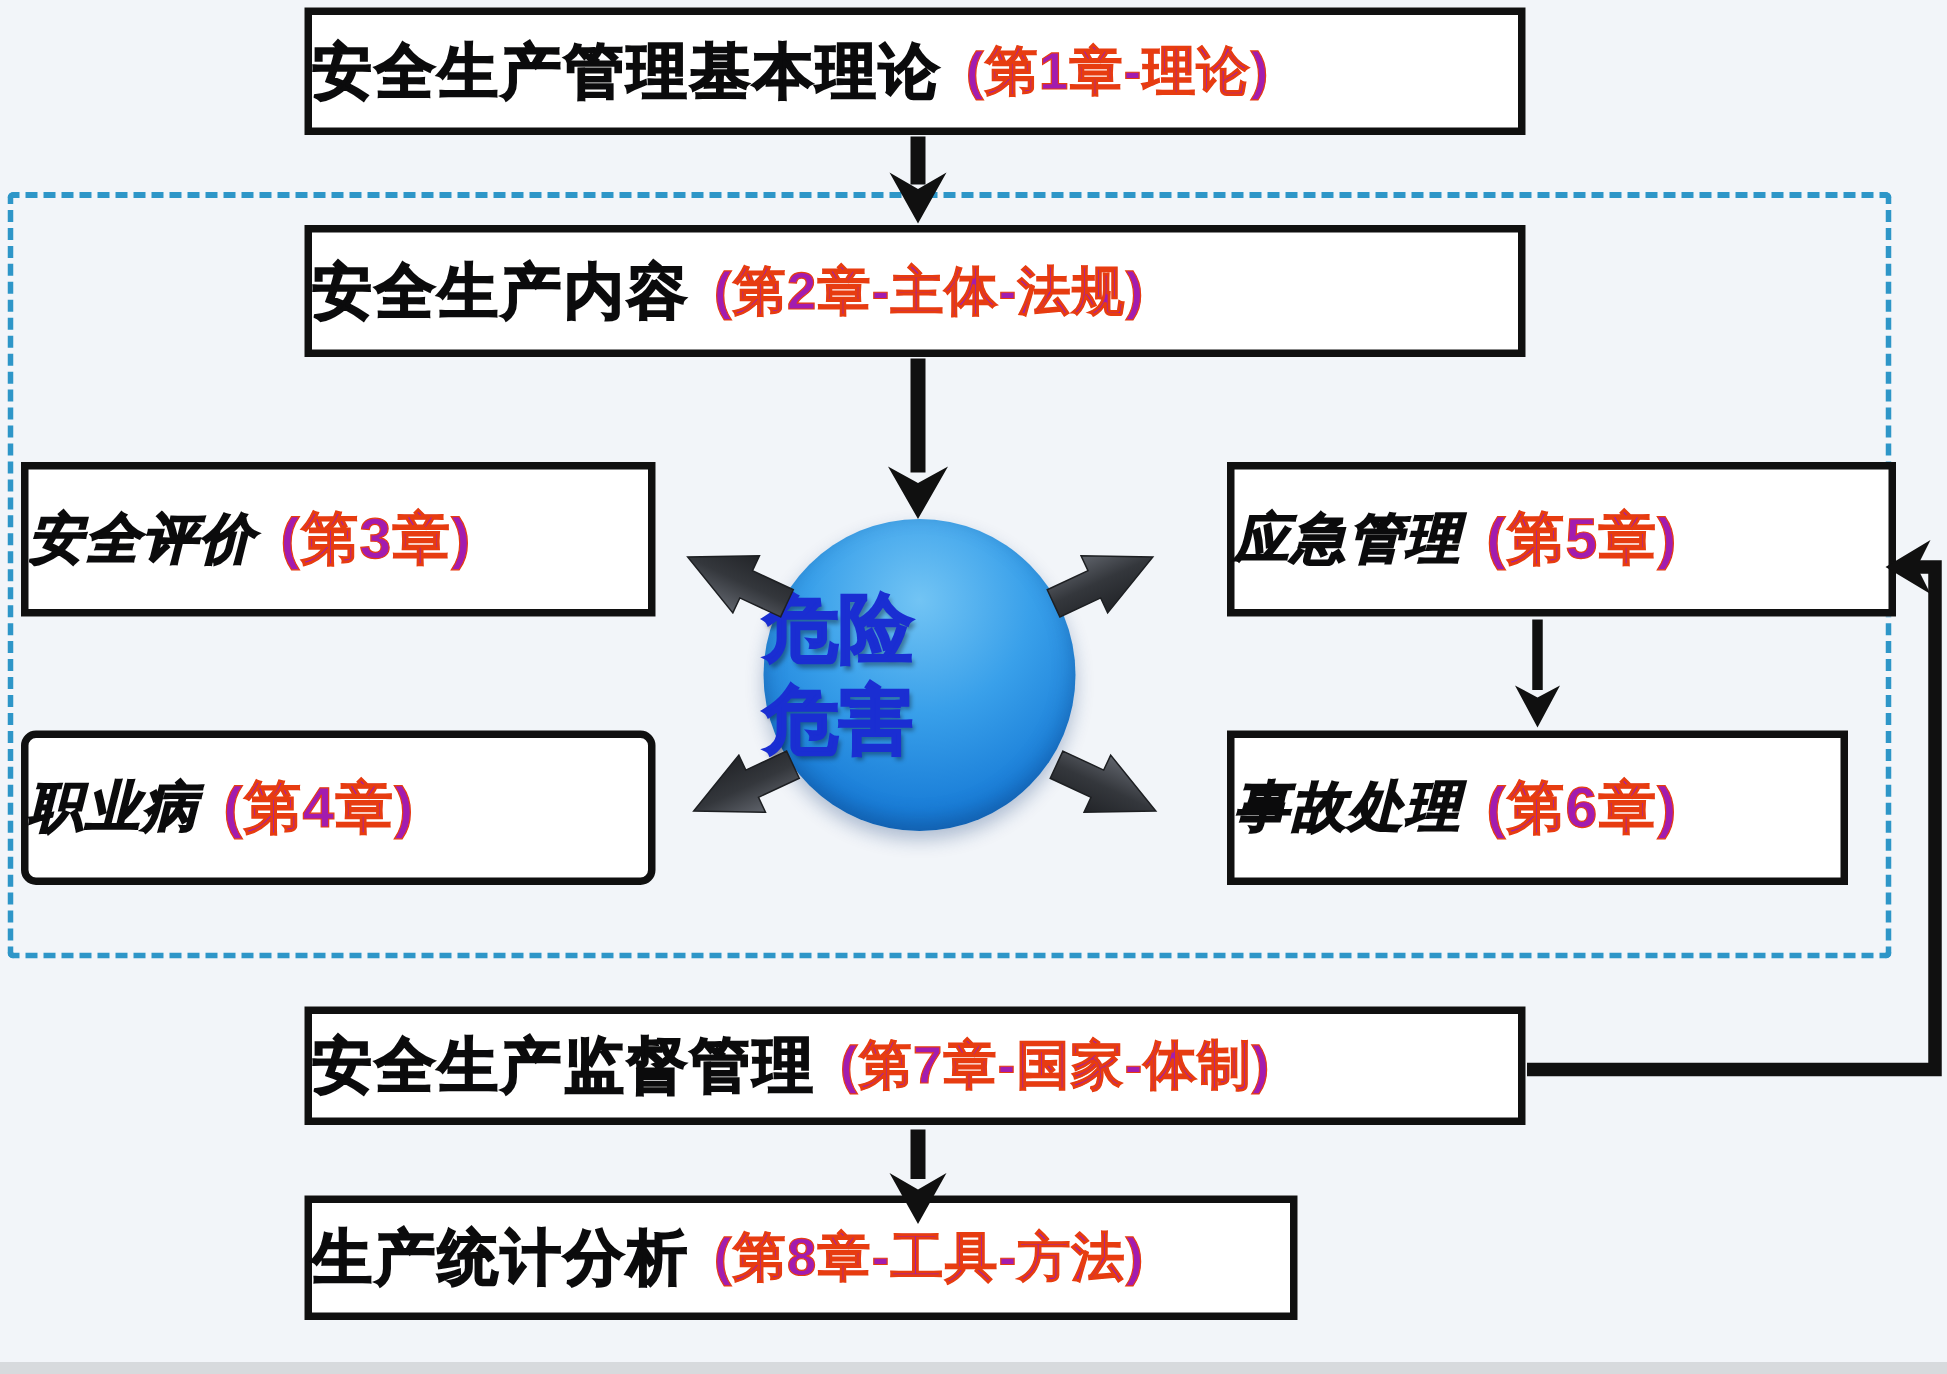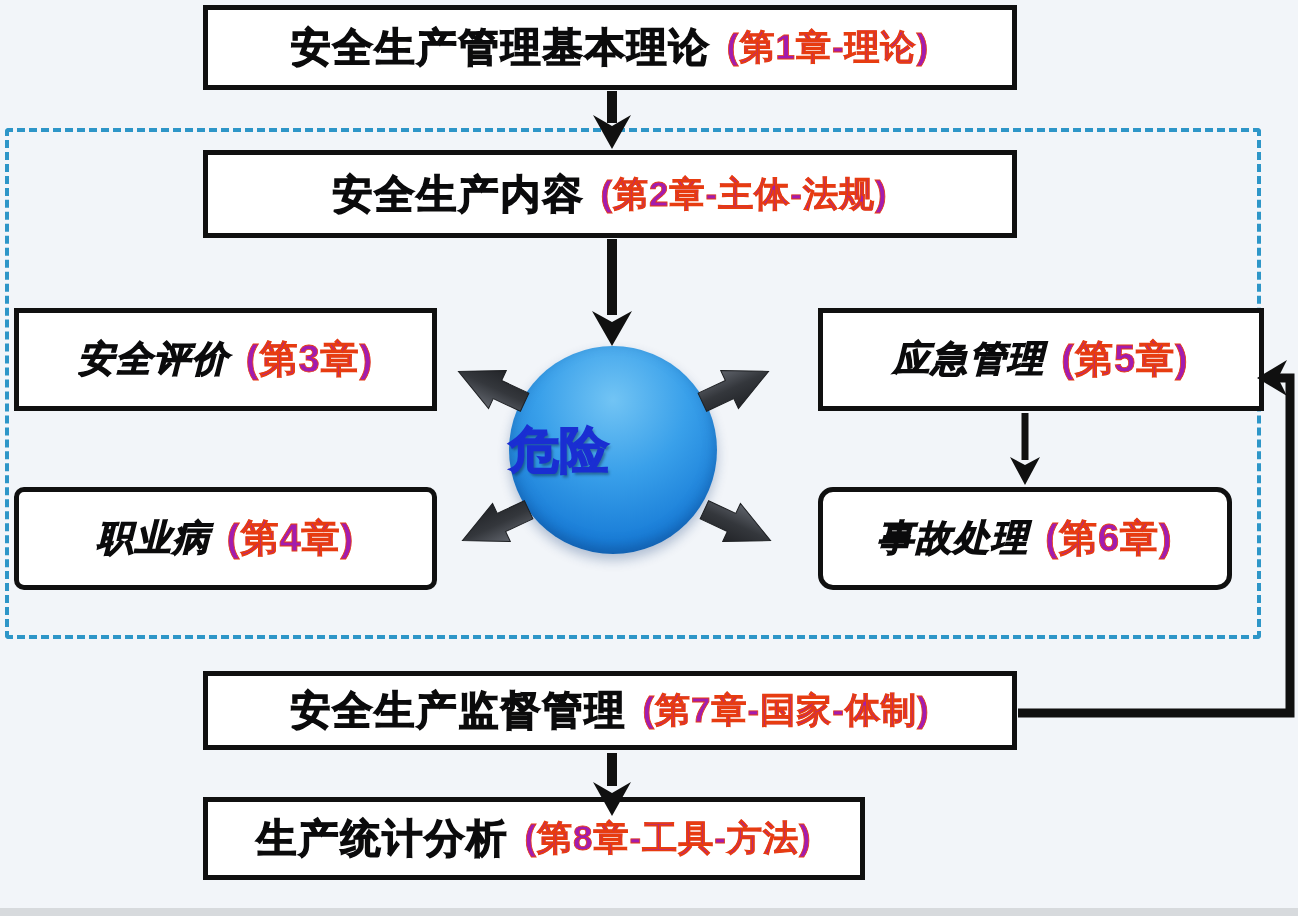--- a/index.html
+++ b/index.html
@@ -4,21 +4,21 @@
 <style>
   html,body{margin:0;padding:0;background:#e8eaee;}
   .stage{
     position:relative;width:1298px;height:916px;overflow:hidden;
     background:#f2f5f9;
     font-family:"Liberation Sans","DejaVu Sans",sans-serif;
   }
   .node{
     position:absolute;box-sizing:border-box;background:#ffffff;
     border:5px solid #101010;
-    display:flex;align-items:center;justify-content:center;gap:16px;
+    display:flex;align-items:center;justify-content:flex-start;gap:16px;
     white-space:nowrap;z-index:3;
   }
   .node .label{
     font-weight:bold;color:#0b0b0c;letter-spacing:2px;
     -webkit-text-stroke:1.3px #0b0b0c;
   }
   .node .note{
     font-weight:bold;color:#a21caf;letter-spacing:1px;
     -webkit-text-stroke:0.8px #e73c10;
   }
@@ -50,20 +50,21 @@
 </style>
 </head>
 <body>
 
 <div class="stage">
 
   <div class="dashed-zone"></div>
 
   <div class="hazard-circle">
     <span class="ctext">危险</span>
+    <span class="ctext">危害</span>
   </div>
 
   <div class="node big" style="left:203px;top:5px;width:814px;height:85px;">
     <span class="label">安全生产管理基本理论</span>
     <span class="note">(第1章-理论)</span>
   </div>
 
   <div class="node big" style="left:203px;top:150px;width:814px;height:88px;">
     <span class="label">安全生产内容</span>
     <span class="note">(第2章-主体-法规)</span>
@@ -77,21 +78,21 @@
   <div class="node side" style="left:14px;top:487px;width:423px;height:103px;border-radius:10px;">
     <span class="label">职业病</span>
     <span class="note">(第4章)</span>
   </div>
 
   <div class="node side" style="left:818px;top:308px;width:446px;height:103px;">
     <span class="label">应急管理</span>
     <span class="note">(第5章)</span>
   </div>
 
-  <div class="node side" style="left:818px;top:487px;width:414px;height:103px;border-radius:15px;">
+  <div class="node side" style="left:818px;top:487px;width:414px;height:103px;">
     <span class="label">事故处理</span>
     <span class="note">(第6章)</span>
   </div>
 
   <div class="node big" style="left:203px;top:671px;width:814px;height:79px;">
     <span class="label">安全生产监督管理</span>
     <span class="note">(第7章-国家-体制)</span>
   </div>
 
   <div class="node big" style="left:203px;top:797px;width:662px;height:83px;">

